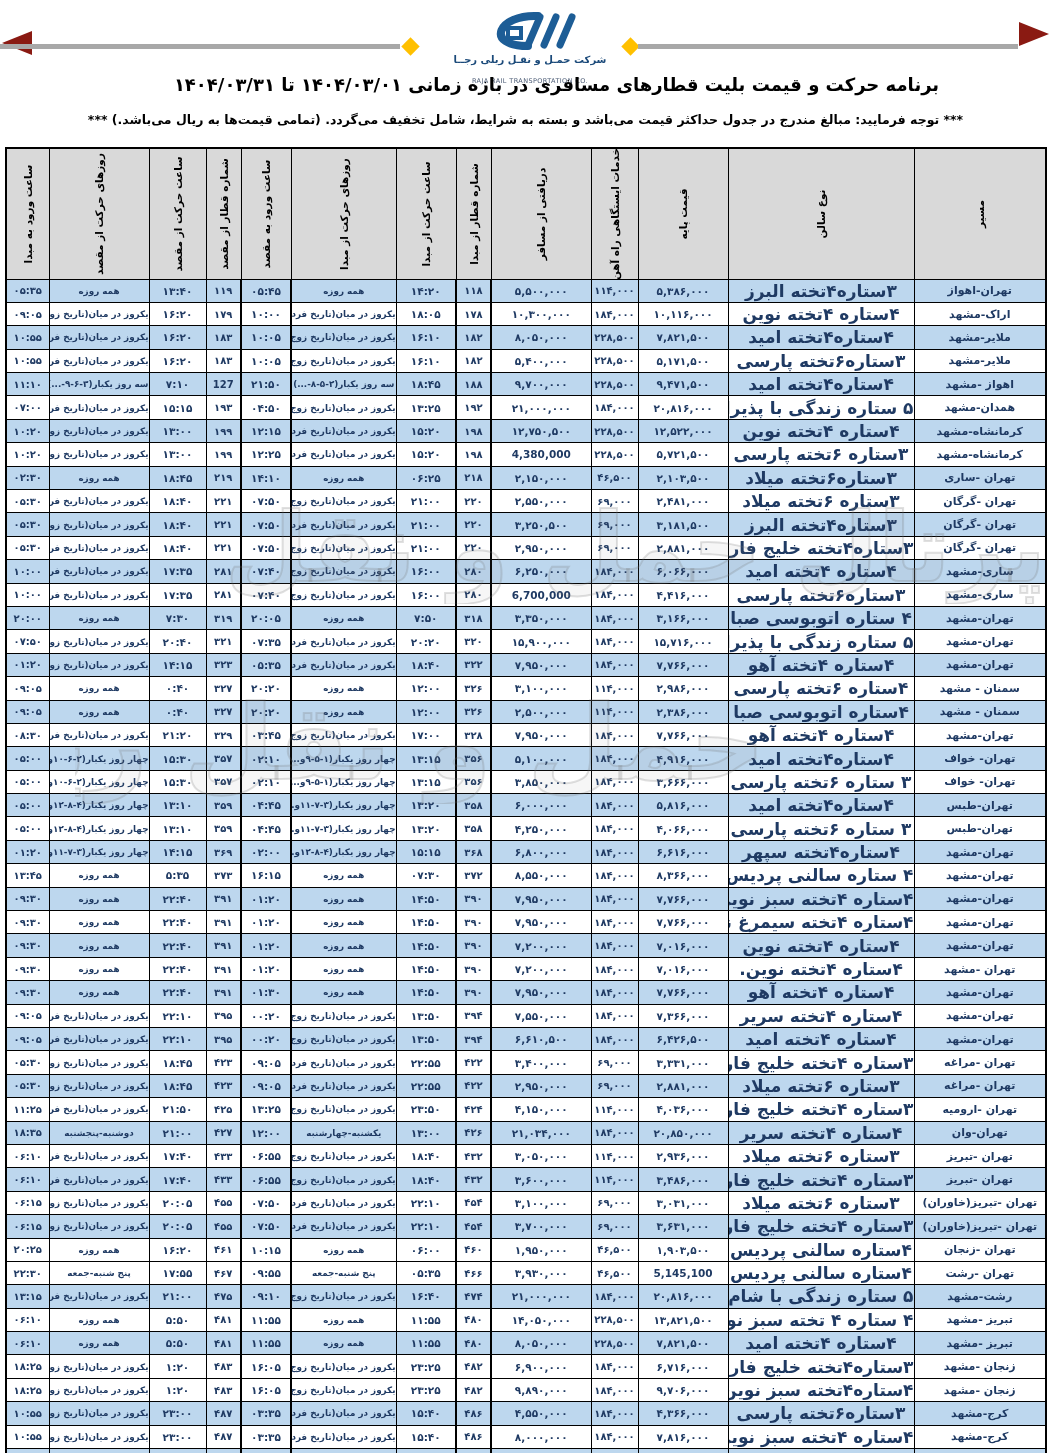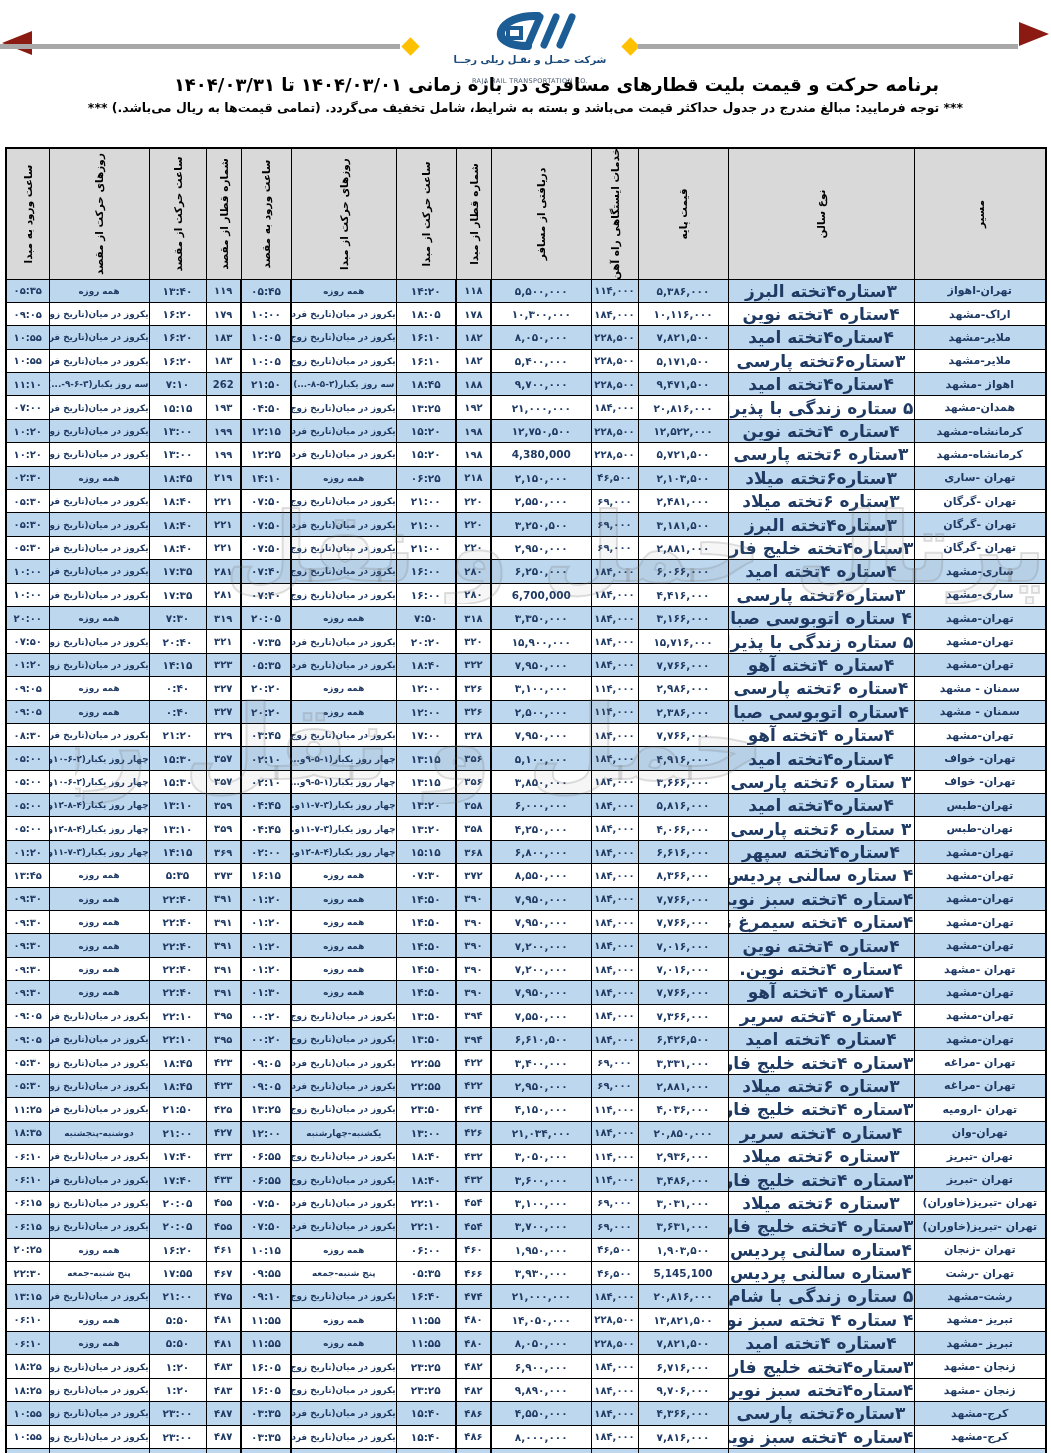--- a/index.html
+++ b/index.html
@@ -18,21 +18,21 @@
   .arrow-left{top:31px;left:2px;border-right:30px solid #8a1a12;}
   .arrow-right{top:22px;right:2px;border-left:30px solid #8a1a12;}
   
   .logo-block{position:absolute;left:445px;top:8px;width:170px;text-align:center;}
   .logo-mark{display:block;margin:0 auto;}
   .company-fa{font-size:10px;font-weight:bold;color:#1b4a7a;direction:rtl;margin-top:0;}
   .company-en{font-size:6.5px;letter-spacing:.4px;color:#4a5a74;margin-top:12px;}
   
   .page-title{position:absolute;top:74px;left:0;width:100%;text-align:center;direction:rtl;
     font-size:18px;font-weight:bold;color:#000;padding-left:31px;}
-  .note-text{position:absolute;top:100px;left:0;width:100%;text-align:center;direction:rtl;
+  .note-text{position:absolute;top:112px;left:0;width:100%;text-align:center;direction:rtl;
     font-size:12.5px;font-weight:bold;color:#000;}
   
   .tablewrap{position:absolute;left:5px;top:147px;width:1041px;}
   table{border-collapse:collapse;table-layout:fixed;width:1041px;direction:rtl;border:2.5px solid #000;}
   th,td{border:1.5px solid #000;padding:0;overflow:hidden;white-space:nowrap;text-align:center;vertical-align:middle;}
   thead tr{height:131px;}
   tbody tr{height:23.4px;}
   th{background:#D9D9D9;position:relative;}
   th span{position:absolute;left:50%;top:50%;transform:translate(-50%,-50%) rotate(-90deg);
     white-space:nowrap;font-size:10.5px;font-weight:bold;color:#000;direction:rtl;}
@@ -204,21 +204,21 @@
         <tr class="b">
           <td class="c0">اهواز -مشهد</td>
           <td class="c1">۴ستاره۴تخته امید</td>
           <td class="c2">۹,۴۷۱,۵۰۰</td>
           <td class="c3">۲۲۸,۵۰۰</td>
           <td class="c4">۹,۷۰۰,۰۰۰</td>
           <td class="c5">۱۸۸</td>
           <td class="c6">۱۸:۴۵</td>
           <td class="c7">سه روز یکبار(۲-۵-۸-...)</td>
           <td class="c8">۲۱:۵۰</td>
-          <td class="c9">262</td>
+          <td class="c9">127</td>
           <td class="c10">۷:۱۰</td>
           <td class="c11">سه روز یکبار(۳-۶-۹-...)</td>
           <td class="c12">۱۱:۱۰</td>
         </tr>
         <tr class="w">
           <td class="c0">همدان-مشهد</td>
           <td class="c1">۵ ستاره زندگی با پذیرایی و شام</td>
           <td class="c2">۲۰,۸۱۶,۰۰۰</td>
           <td class="c3">۱۸۴,۰۰۰</td>
           <td class="c4">۲۱,۰۰۰,۰۰۰</td>

